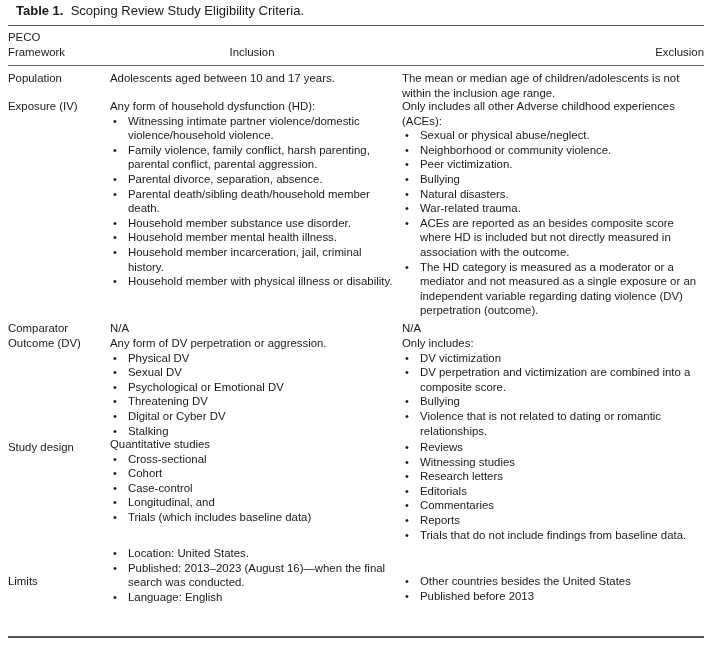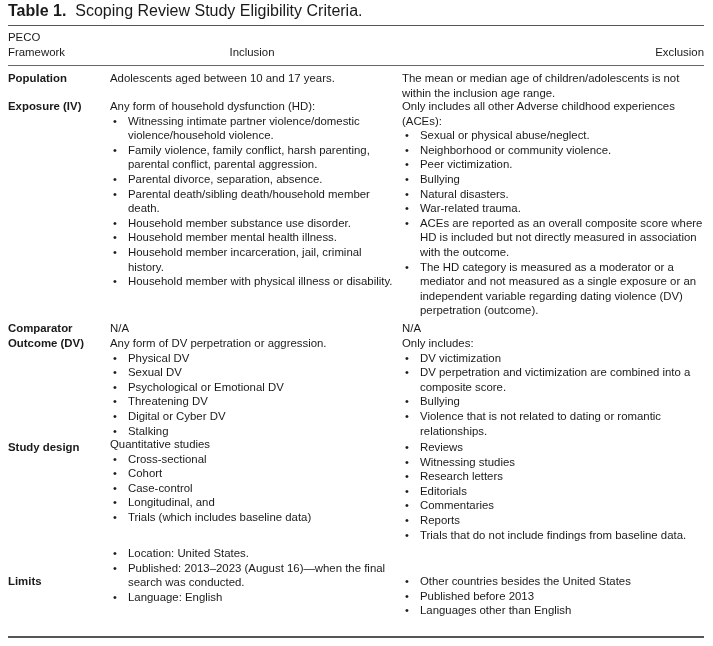--- a/index.html
+++ b/index.html
@@ -1,31 +1,31 @@
 <!DOCTYPE html>
 <html><head>
 <meta charset="utf-8">
 <style>
   html, body { margin: 0; padding: 0; background: #ffffff; }
   body {
     width: 713px; height: 646px; position: relative; overflow: hidden;
     font-family: "Liberation Sans", sans-serif; color: #1a1a1a;
     font-size: 11.4px; line-height: 14.6px;
   }
-  .caption { position: absolute; left: 8px; top: 4px; font-size: 16px; }
+  .caption { position: absolute; left: 16px; top: 4px; font-size: 13px; }
   .caption b { font-weight: bold; }
   .rule { position: absolute; left: 8px; width: 696px; background: #555; }
   .rule.top { top: 25px; height: 1.3px; }
   .rule.head { top: 65px; height: 1px; background: #666; }
   .rule.bottom { top: 636px; height: 1.6px; background: #555; }
   .hdr { position: absolute; }
   .hdr.c1 { left: 8px; top: 30px; width: 96px; }
   .hdr.c2 { left: 110px; top: 45px; width: 284px; text-align: center; }
   .hdr.c3 { left: 402px; top: 45px; width: 302px; text-align: right; }
-  .row-label { position: absolute; left: 8px; width: 96px; font-weight: bold; }
+  .row-label { position: absolute; left: 8px; width: 96px; }
   .cell { position: absolute; }
   .cell.c2 { left: 110px; width: 288px; }
   .cell.c3 { left: 402px; width: 302px; }
   ul { margin: 0; padding: 0; list-style: none; }
   li { position: relative; padding-left: 18px; }
   li::before { content: "\2022"; position: absolute; left: 3px; top: 0; font-size: 11px; }
 </style>
 </head>
 <body>
 
@@ -65,21 +65,21 @@
 </div>
 <div class="cell c3" style="top:99px">
   <div>Only includes all other Adverse childhood experiences (ACEs):</div>
   <ul>
     <li>Sexual or physical abuse/neglect.</li>
     <li>Neighborhood or community violence.</li>
     <li>Peer victimization.</li>
     <li>Bullying</li>
     <li>Natural disasters.</li>
     <li>War-related trauma.</li>
-    <li>ACEs are reported as an overall composite score where HD is included but not directly measured in association with the outcome.</li>
+    <li>ACEs are reported as an besides composite score where HD is included but not directly measured in association with the outcome.</li>
     <li>The HD category is measured as a moderator or a mediator and not measured as a single exposure or an independent variable regarding dating violence (DV) perpetration (outcome).</li>
   </ul>
 </div>
 
 <div class="row-label" style="top:321px">Comparator</div>
 <div class="cell c2" style="top:321px">N/A</div>
 <div class="cell c3" style="top:321px">N/A</div>
 
 <div class="row-label" style="top:336px">Outcome (DV)</div>
 <div class="cell c2" style="top:336px">
@@ -131,17 +131,16 @@
   <ul>
     <li>Location: United States.</li>
     <li>Published: 2013–2023 (August 16)—when the final search was conducted.</li>
     <li>Language: English</li>
   </ul>
 </div>
 <div class="cell c3" style="top:574px">
   <ul>
     <li>Other countries besides the United States</li>
     <li>Published before 2013</li>
-    <li>Languages other than English</li>
   </ul>
 </div>
 
 <div class="rule bottom"></div>
 
 </body></html>

